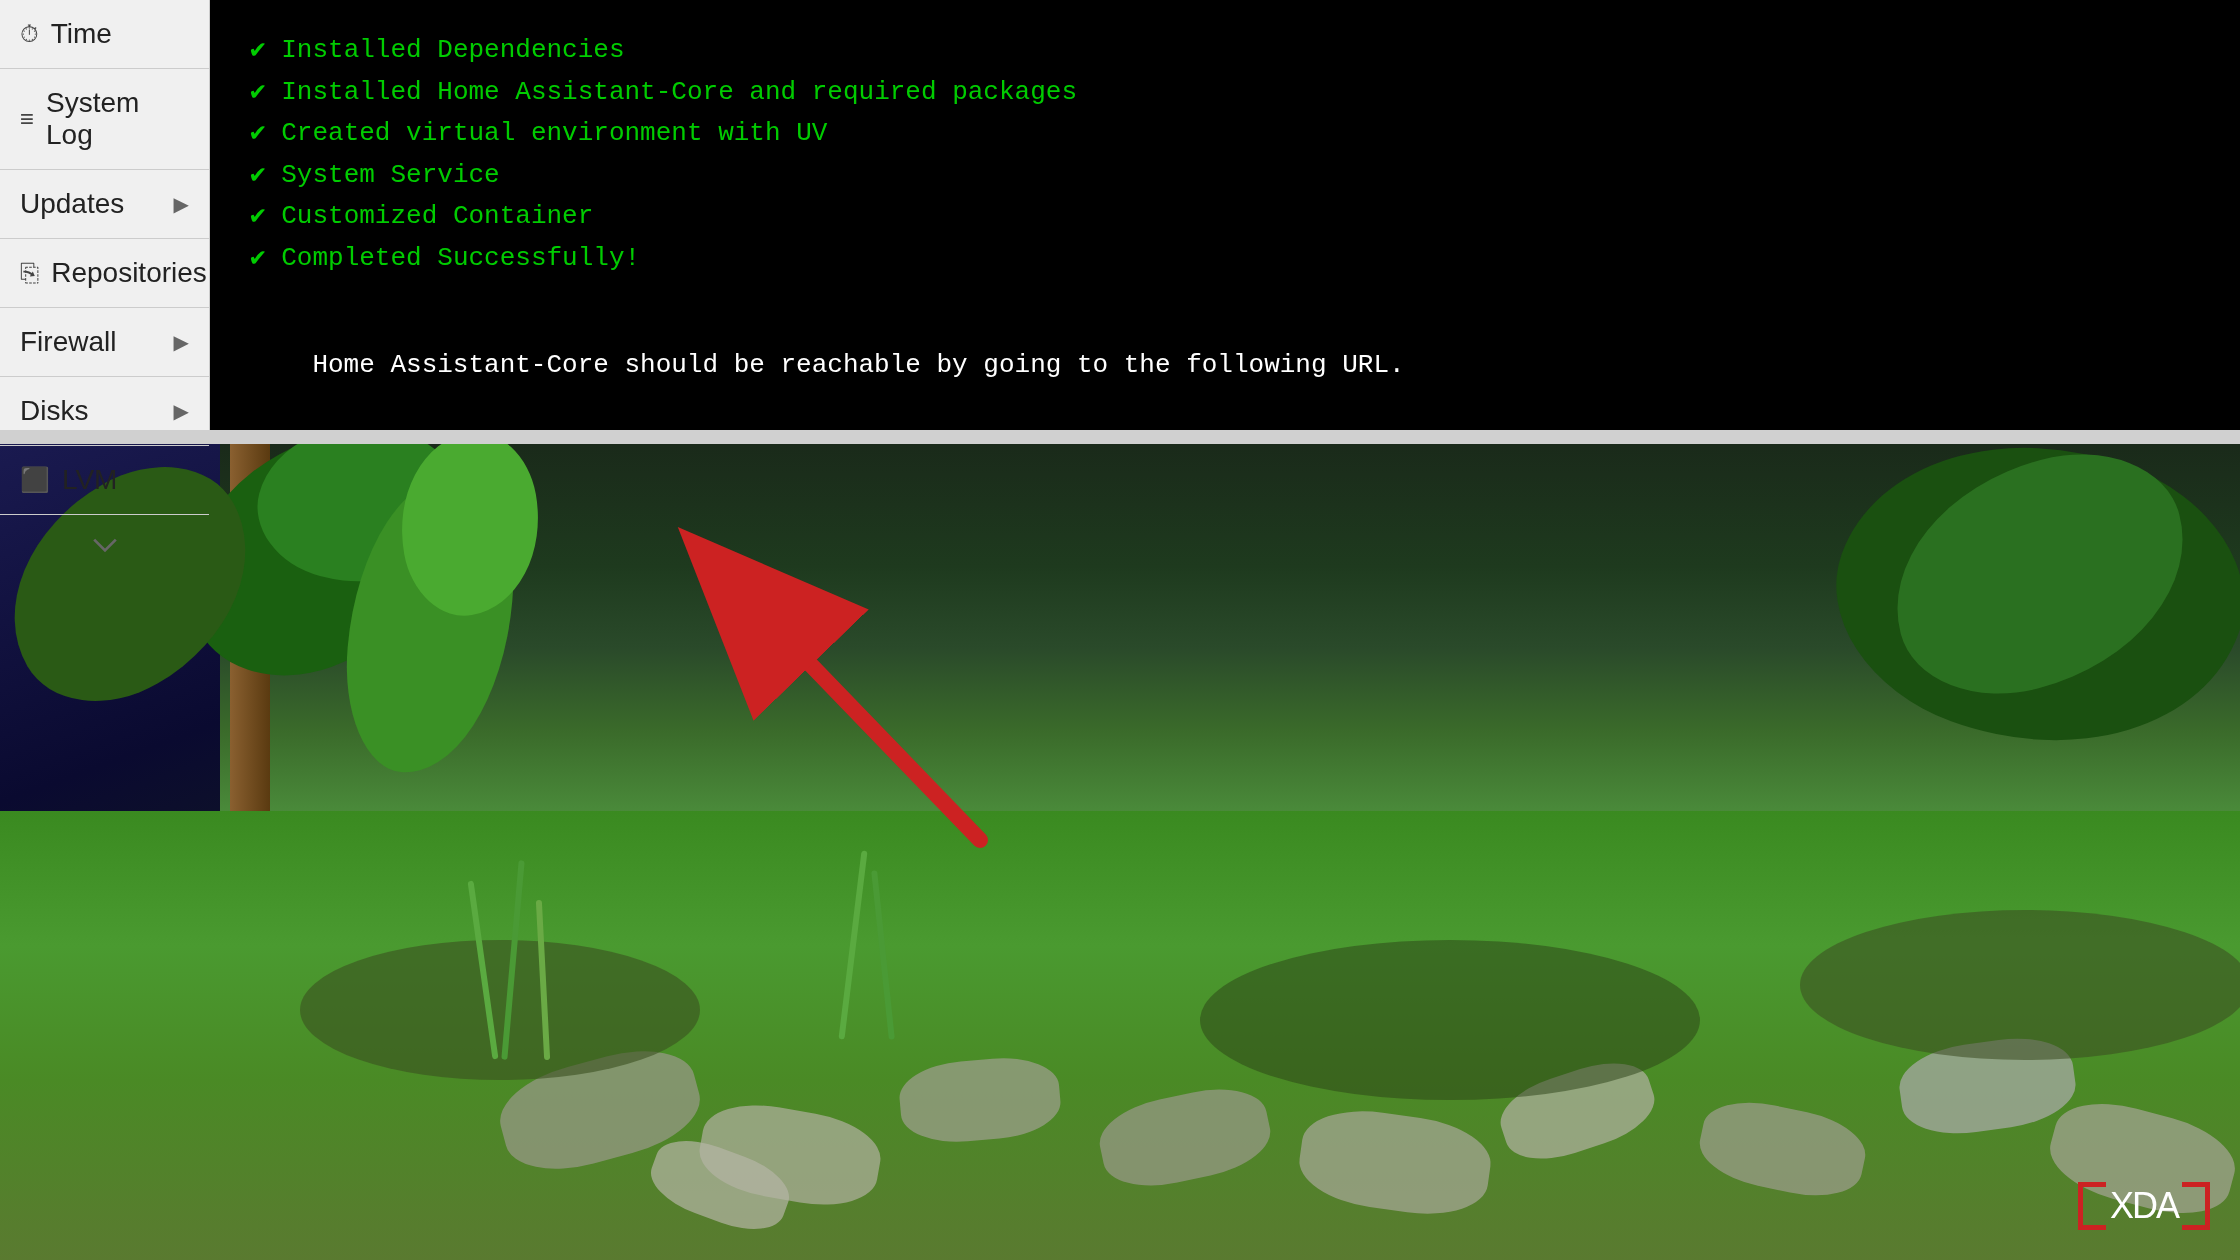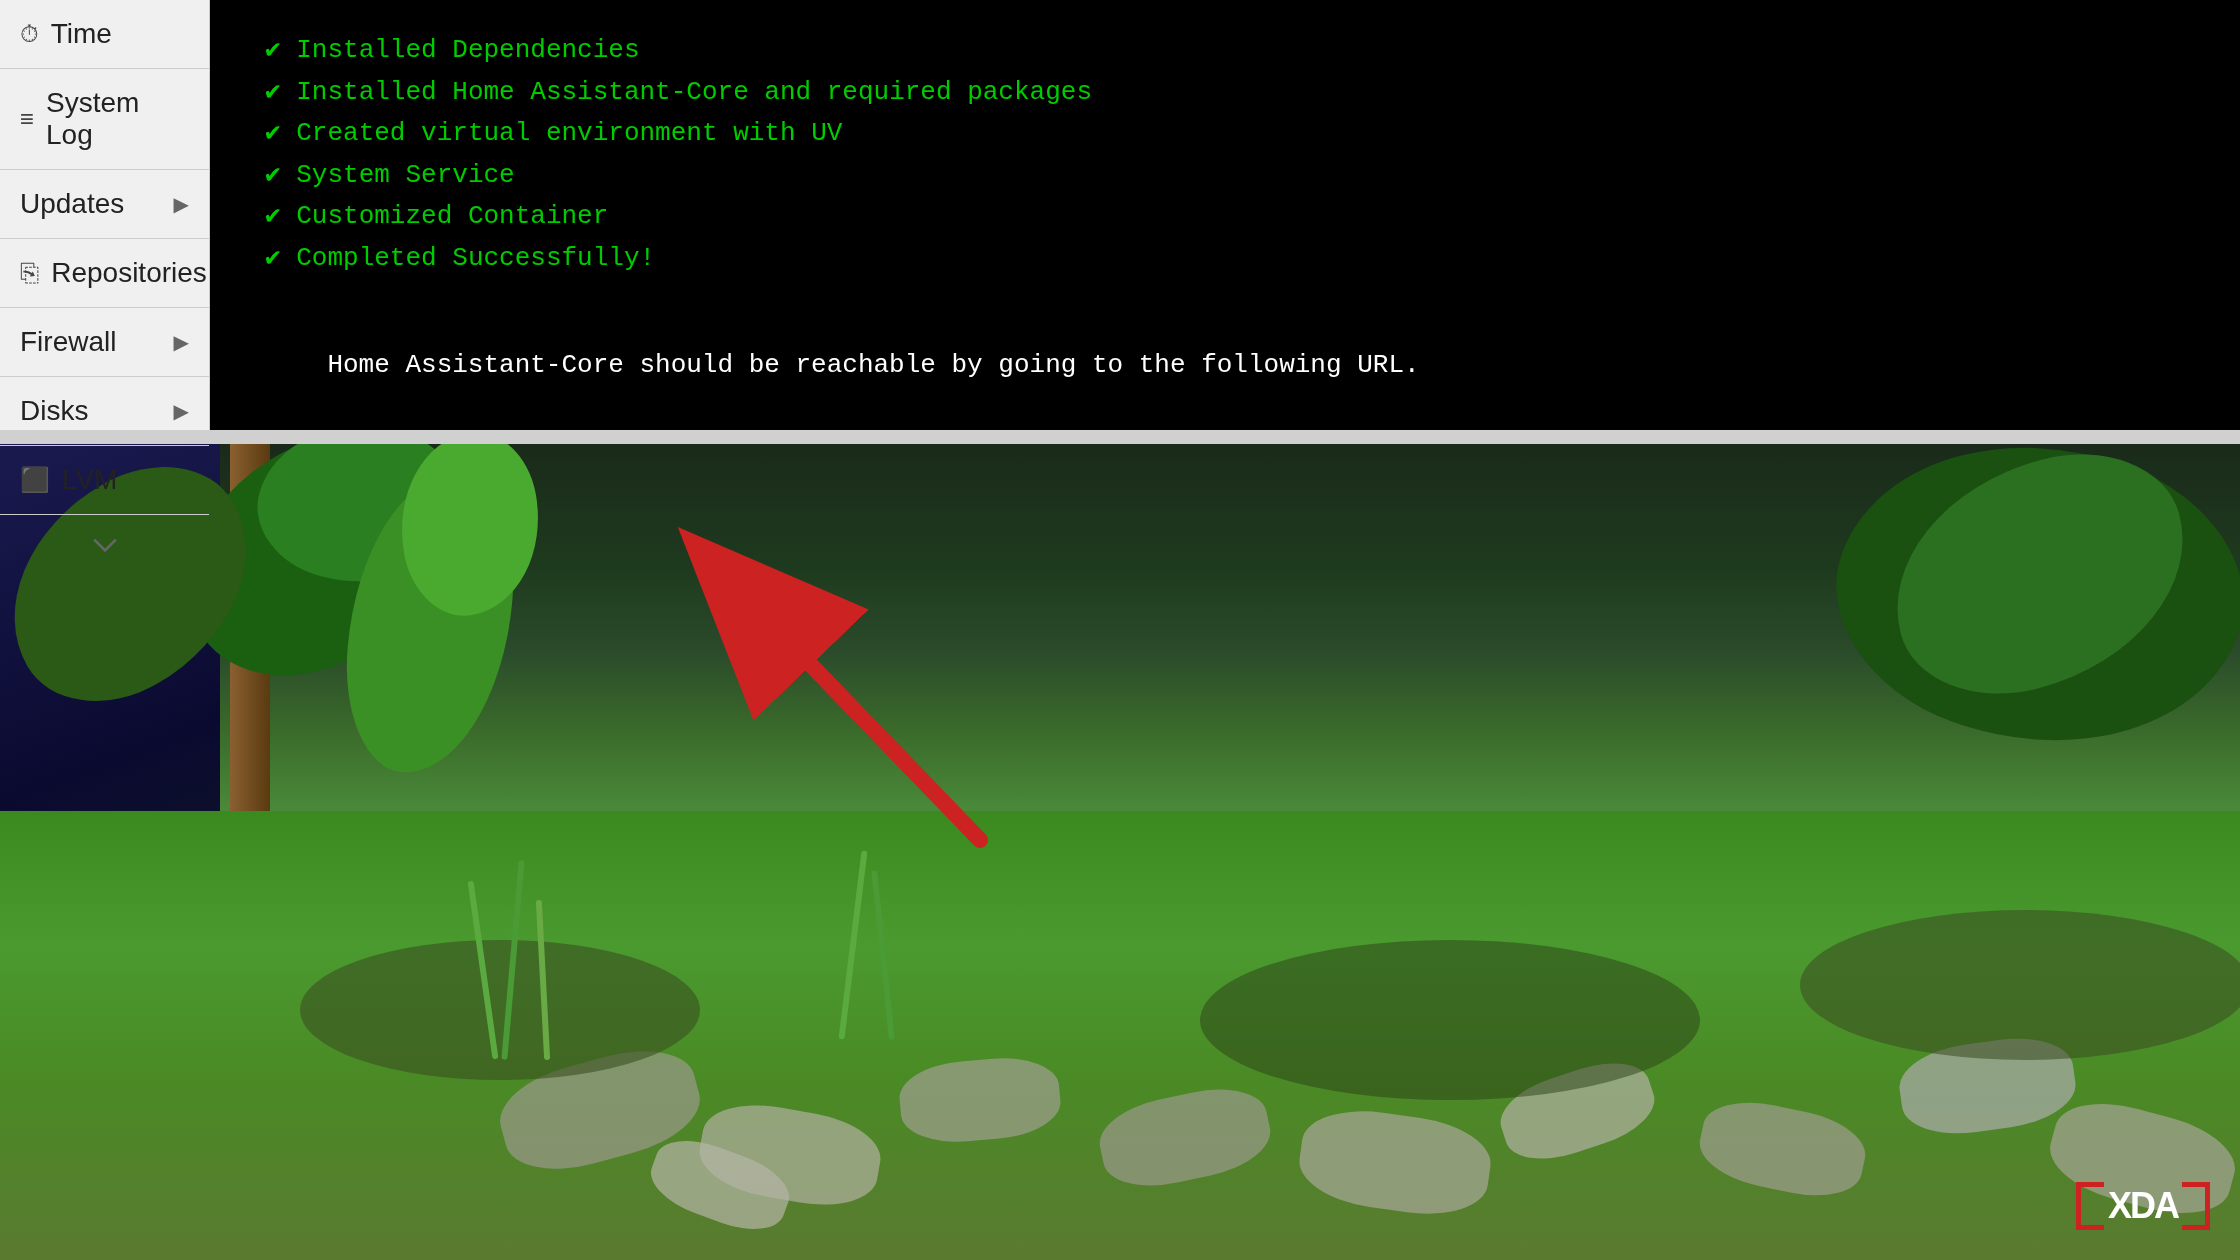--- a/index.html
+++ b/index.html
@@ -77,21 +77,20 @@
     
     .terminal {
       position: absolute;
       top: 0;
       left: 210px;
       right: 0;
       height: 430px;
       background: #000;
       padding: 30px 40px;
       overflow: hidden;
-      margin-left: 15px;
     }
 
     .terminal-line {
       font-size: 26px;
       line-height: 1.6;
       font-family: 'Courier New', monospace;
       white-space: pre;
     }
 
     .terminal-line.green {
@@ -201,21 +200,21 @@
     .xda-bracket-right {
       width: 28px;
       height: 48px;
       border: 5px solid #cc2222;
       border-left: none;
     }
 
     .xda-text {
       font-family: Arial Black, Arial, sans-serif;
       font-size: 36px;
-      font-weight: 700;
+      font-weight: 400;
       color: white;
       letter-spacing: -2px;
       padding: 0 4px;
     }
   </style>
 </head>
 <body>
 
 <div class="sidebar">
   <div class="sidebar-item">

